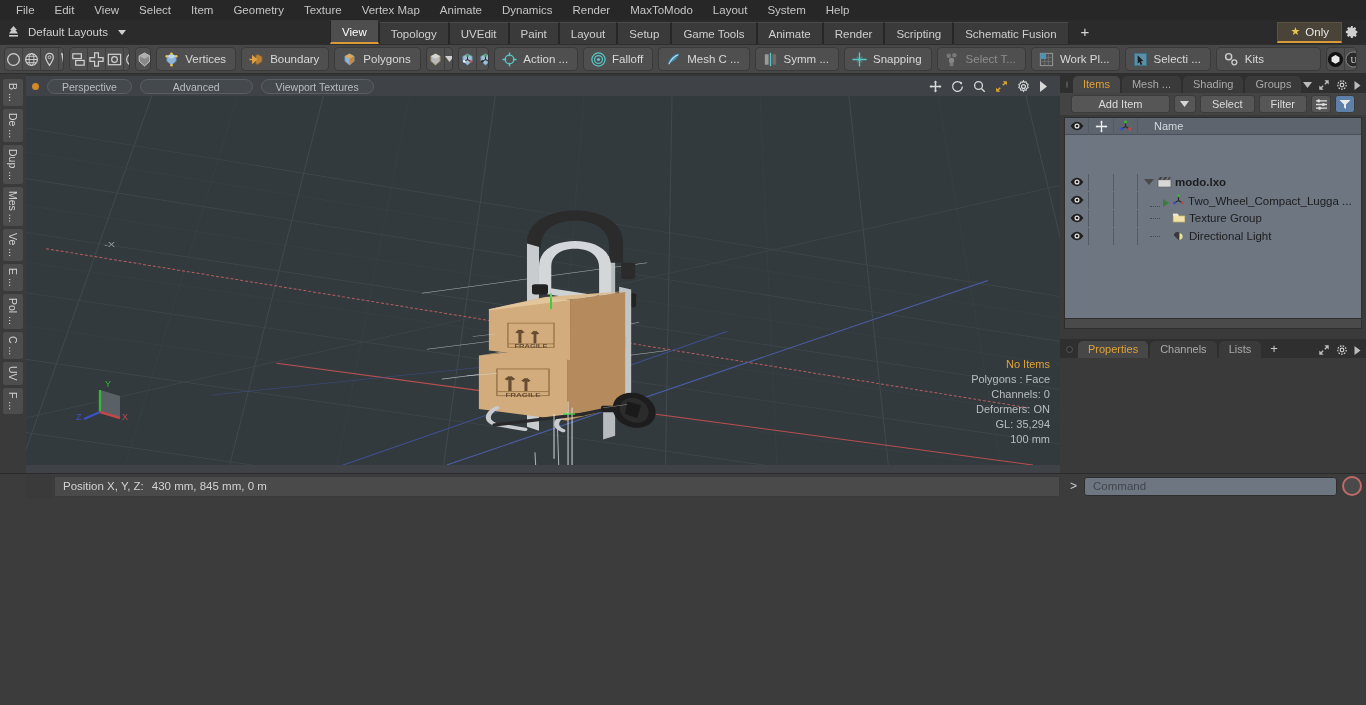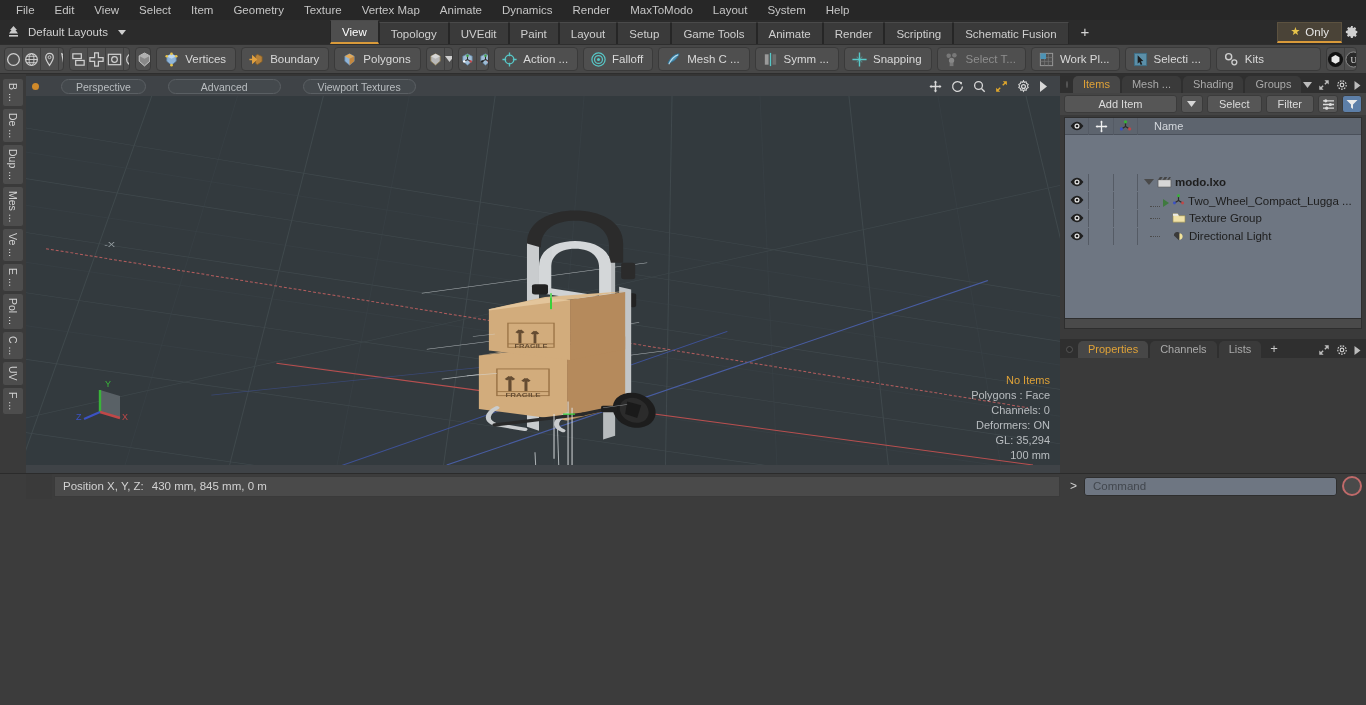--- a/index.html
+++ b/index.html
@@ -75,56 +75,56 @@
   .vtab {
     writing-mode: vertical-rl; text-orientation: mixed;
     background:#4d4d4d; border:1px solid #3a3a3a; color:#d2d2d2; font-size:10.5px;
     padding:4px 2px; margin:0 2px 1px 2px; text-align:center; border-radius:3px;
     display:flex; align-items:center; justify-content:center; white-space:nowrap;
   }
 
   
   .vpwrap { flex:1; display:flex; flex-direction:column; min-width:0; padding:2px 0 0 0;}
   .vp-header {
-    height:20px; background:#3f4347; display:flex; align-items:center; padding:0 6px; gap:22px;
+    height:20px; background:#3f4347; display:flex; align-items:center; padding:0 6px; gap:8px;
     flex-shrink:0;
   }
   .vp-dot { width:7px;height:7px;border-radius:50%;background:#d08a2a; flex-shrink:0;}
   .vp-pill {
     height:15px; line-height:14px; padding:0 14px; border:1px solid #5a5f63; border-radius:8px;
     color:#b9bdc0; font-size:10.5px; background:#44494d; white-space:nowrap;
   }
   .vp-icons { margin-left:auto; display:flex; align-items:center; gap:9px; padding-right:6px;}
   .vp-icons svg { display:block; }
 
   .viewport { flex:1; position:relative; overflow:hidden; background:#333a3e; }
   .viewport svg.scene { position:absolute; inset:0; width:100%; height:100%; }
   .vp-info {
-    position:absolute; right:10px; bottom:2px; text-align:right; line-height:15px;
+    position:absolute; right:10px; bottom:18px; text-align:right; line-height:15px;
     font-size:11px; color:#b9bdc0;
   }
   .vp-info .hl { color:#dfa238; }
   .vp-bottom-strip { height:8px; background:#3f4347; flex-shrink:0;}
 
   
   .rightcol { width:306px; background:#3a3a3a; display:flex; flex-direction:column; flex-shrink:0; }
   .panel-tabs {
     height:19px; background:#2f2f2f; display:flex; align-items:flex-end; padding-left:4px; flex-shrink:0;
   }
   .pdot{ width:7px;height:7px;border-radius:50%;background:#2a2a2a;border:1px solid #555; margin:0 5px 5px 2px;}
   .ptab {
     height:17px; line-height:16px; padding:0 10px; font-size:11px; color:#a9a9a9;
     background:#3a3a3a; border-radius:5px 5px 0 0; margin-right:2px; white-space:nowrap;
   }
   .ptab.active { background:#474747; color:#dfa238; }
   .ptab.plus { background:transparent; color:#c9c9c9; font-size:13px; padding:0 7px;}
   .ptabs-right { margin-left:auto; display:flex; align-items:center; gap:6px; padding:0 5px 2px 0; }
 
   .panel-toolrow {
-    height:22px; background:#444; display:flex; align-items:center; gap:4px; padding:2px 4px; flex-shrink:0;
+    height:22px; background:#444; display:flex; align-items:center; gap:4px; padding:2px 11px; flex-shrink:0;
   }
   .additem {
     flex:1; height:18px; line-height:17px; text-align:center; background:#565656;
     border:1px solid #3b3b3b; border-radius:3px; color:#dcdcdc; font-size:11px;
   }
   .sm-btn {
     height:18px; line-height:17px; padding:0 11px; background:#565656; border:1px solid #3b3b3b;
     border-radius:3px; color:#dcdcdc; font-size:11px;
   }
   .icon-btn { width:20px;height:18px; background:#565656; border:1px solid #3b3b3b; border-radius:3px;

